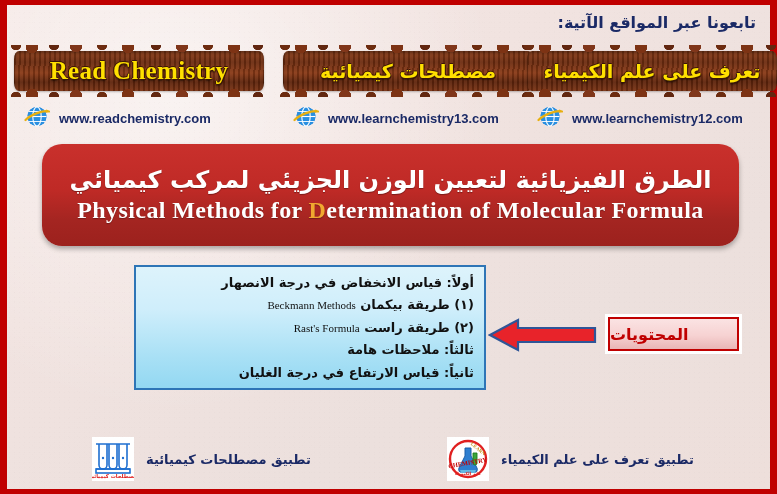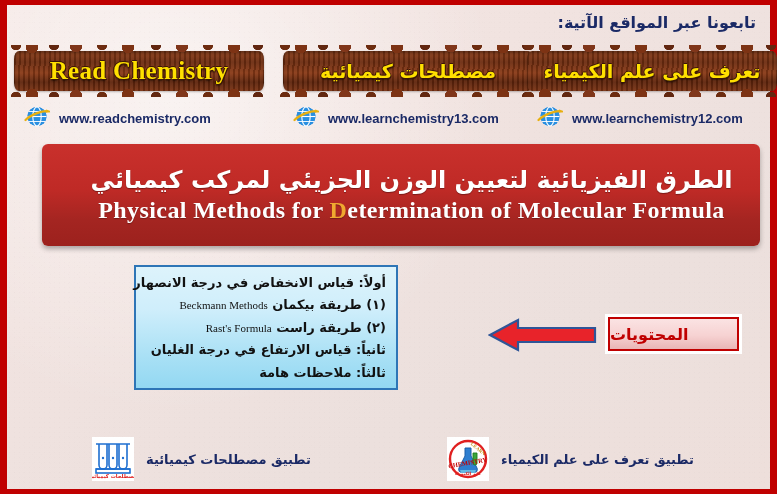--- a/index.html
+++ b/index.html
@@ -142,29 +142,28 @@
     white-space: nowrap;
   }
 
   
   .title-banner {
     position: absolute;
     left: 35px;
     top: 139px;
     width: 697px;
     height: 102px;
-    border-radius: 6px;
+    border-radius: 20px;
     background: linear-gradient(180deg, #c9302c 0%, #bf2a26 45%, #a42521 75%, #9c211d 100%);
     box-shadow: 0 3px 5px rgba(0,0,0,.30);
     display: flex;
     flex-direction: column;
     align-items: center;
     justify-content: center;
     gap: 3px;
-    padding-left: 21px;
   }
   .title-ar {
     font-family: "DejaVu Sans", sans-serif;
     direction: rtl;
     font-size: 24px;
     font-weight: 700;
     color: #ffffff;
     text-shadow: 0 1px 1px rgba(0,0,0,.35);
     white-space: nowrap;
   }
@@ -177,21 +176,21 @@
     white-space: nowrap;
     text-shadow: 0 1px 1px rgba(0,0,0,.3);
   }
   .title-en .hl { color: #f0a830; }
 
   
   .content-box {
     position: absolute;
     left: 127px;
     top: 260px;
-    width: 264px;
+    width: 352px;
     height: 125px;
     box-sizing: border-box;
     border: 2px solid #2e75b6;
     background: linear-gradient(180deg, #ddf3fb 0%, #cfeefb 35%, #a8e0f5 75%, #93d8f2 100%);
     padding: 7px 10px 6px 8px;
     direction: rtl;
     text-align: right;
     display: flex;
     flex-direction: column;
     justify-content: space-between;
@@ -333,22 +332,22 @@
 
   <div class="title-banner">
     <div class="title-ar">الطرق الفيزيائية لتعيين الوزن الجزيئي لمركب كيميائي</div>
     <div class="title-en"><span>Physical Methods for </span><span class="hl">D</span><span>etermination  of  Molecular  Formula</span></div>
   </div>
 
   <div class="content-box">
     <div class="toc-line"><span>أولاً: قياس الانخفاض في درجة الانصهار</span><span class="latin"></span></div>
     <div class="toc-line"><span>(١) طريقة بيكمان </span><span class="latin">Beckmann Methods</span></div>
     <div class="toc-line"><span>(٢) طريقة راست </span><span class="latin">Rast's Formula</span></div>
+    <div class="toc-line"><span>ثالثاً: ملاحظات هامة</span><span class="latin"></span></div>
     <div class="toc-line"><span>ثانياً: قياس الارتفاع في درجة الغليان</span><span class="latin"></span></div>
-    <div class="toc-line"><span>ثالثاً: ملاحظات هامة</span><span class="latin"></span></div>
   </div>
 
   <div class="arrow-wrap">
     <svg width="109" height="36" viewBox="0 0 109 36">
       <path d="M2 18 L30 3 L30 11 L107 11 L107 25 L30 25 L30 33 Z" fill="#e8232a" stroke="#2f5597" stroke-width="2.2" stroke-linejoin="miter"></path>
     </svg>
   </div>
 
   <div class="contents-btn">
     <span>المحتويات</span>

